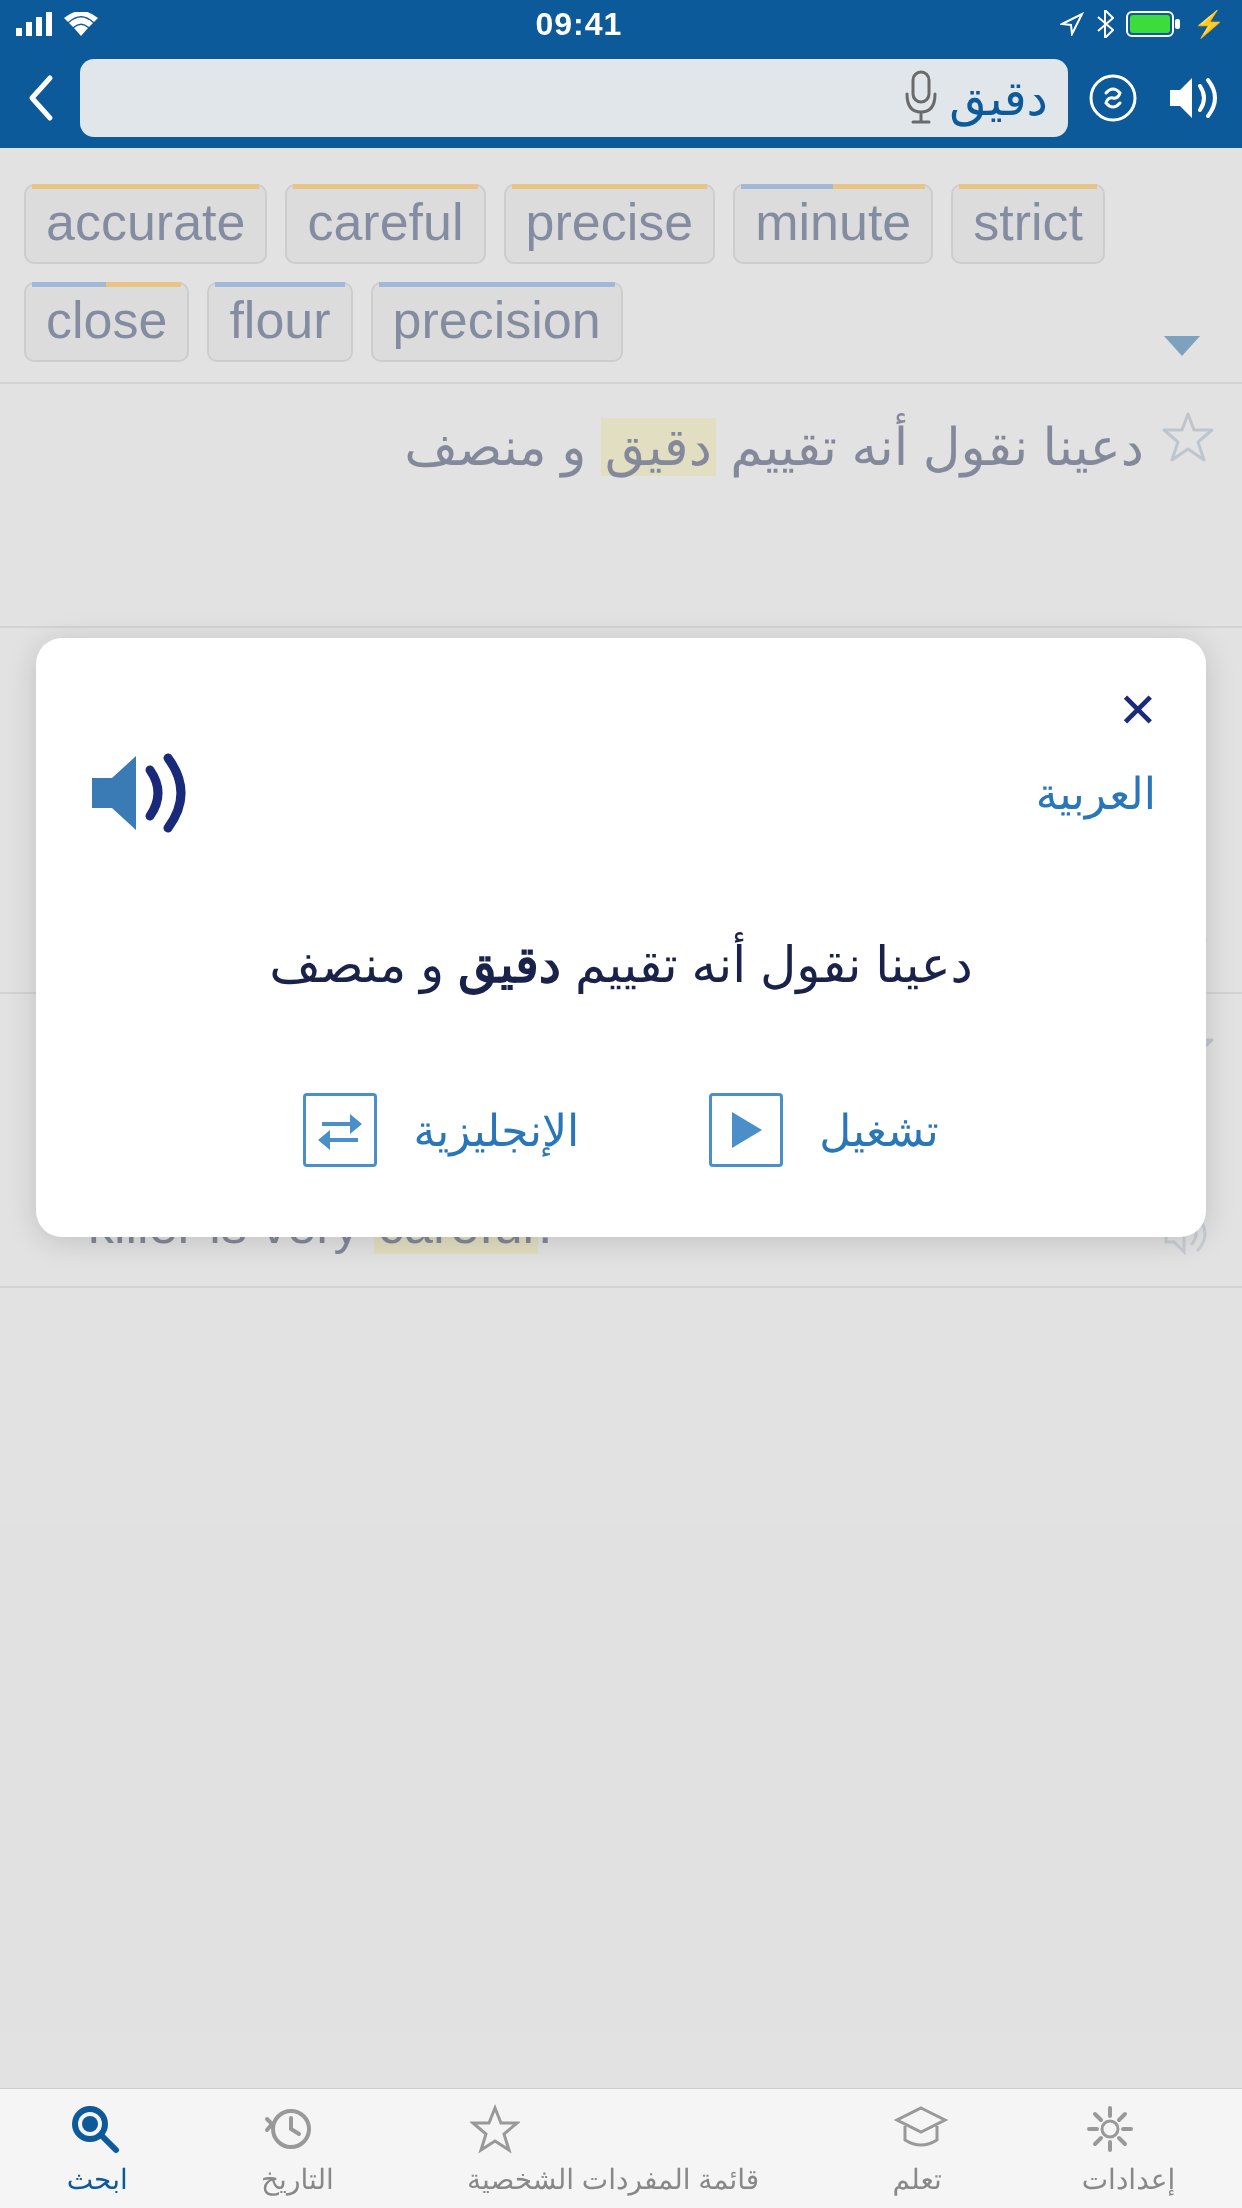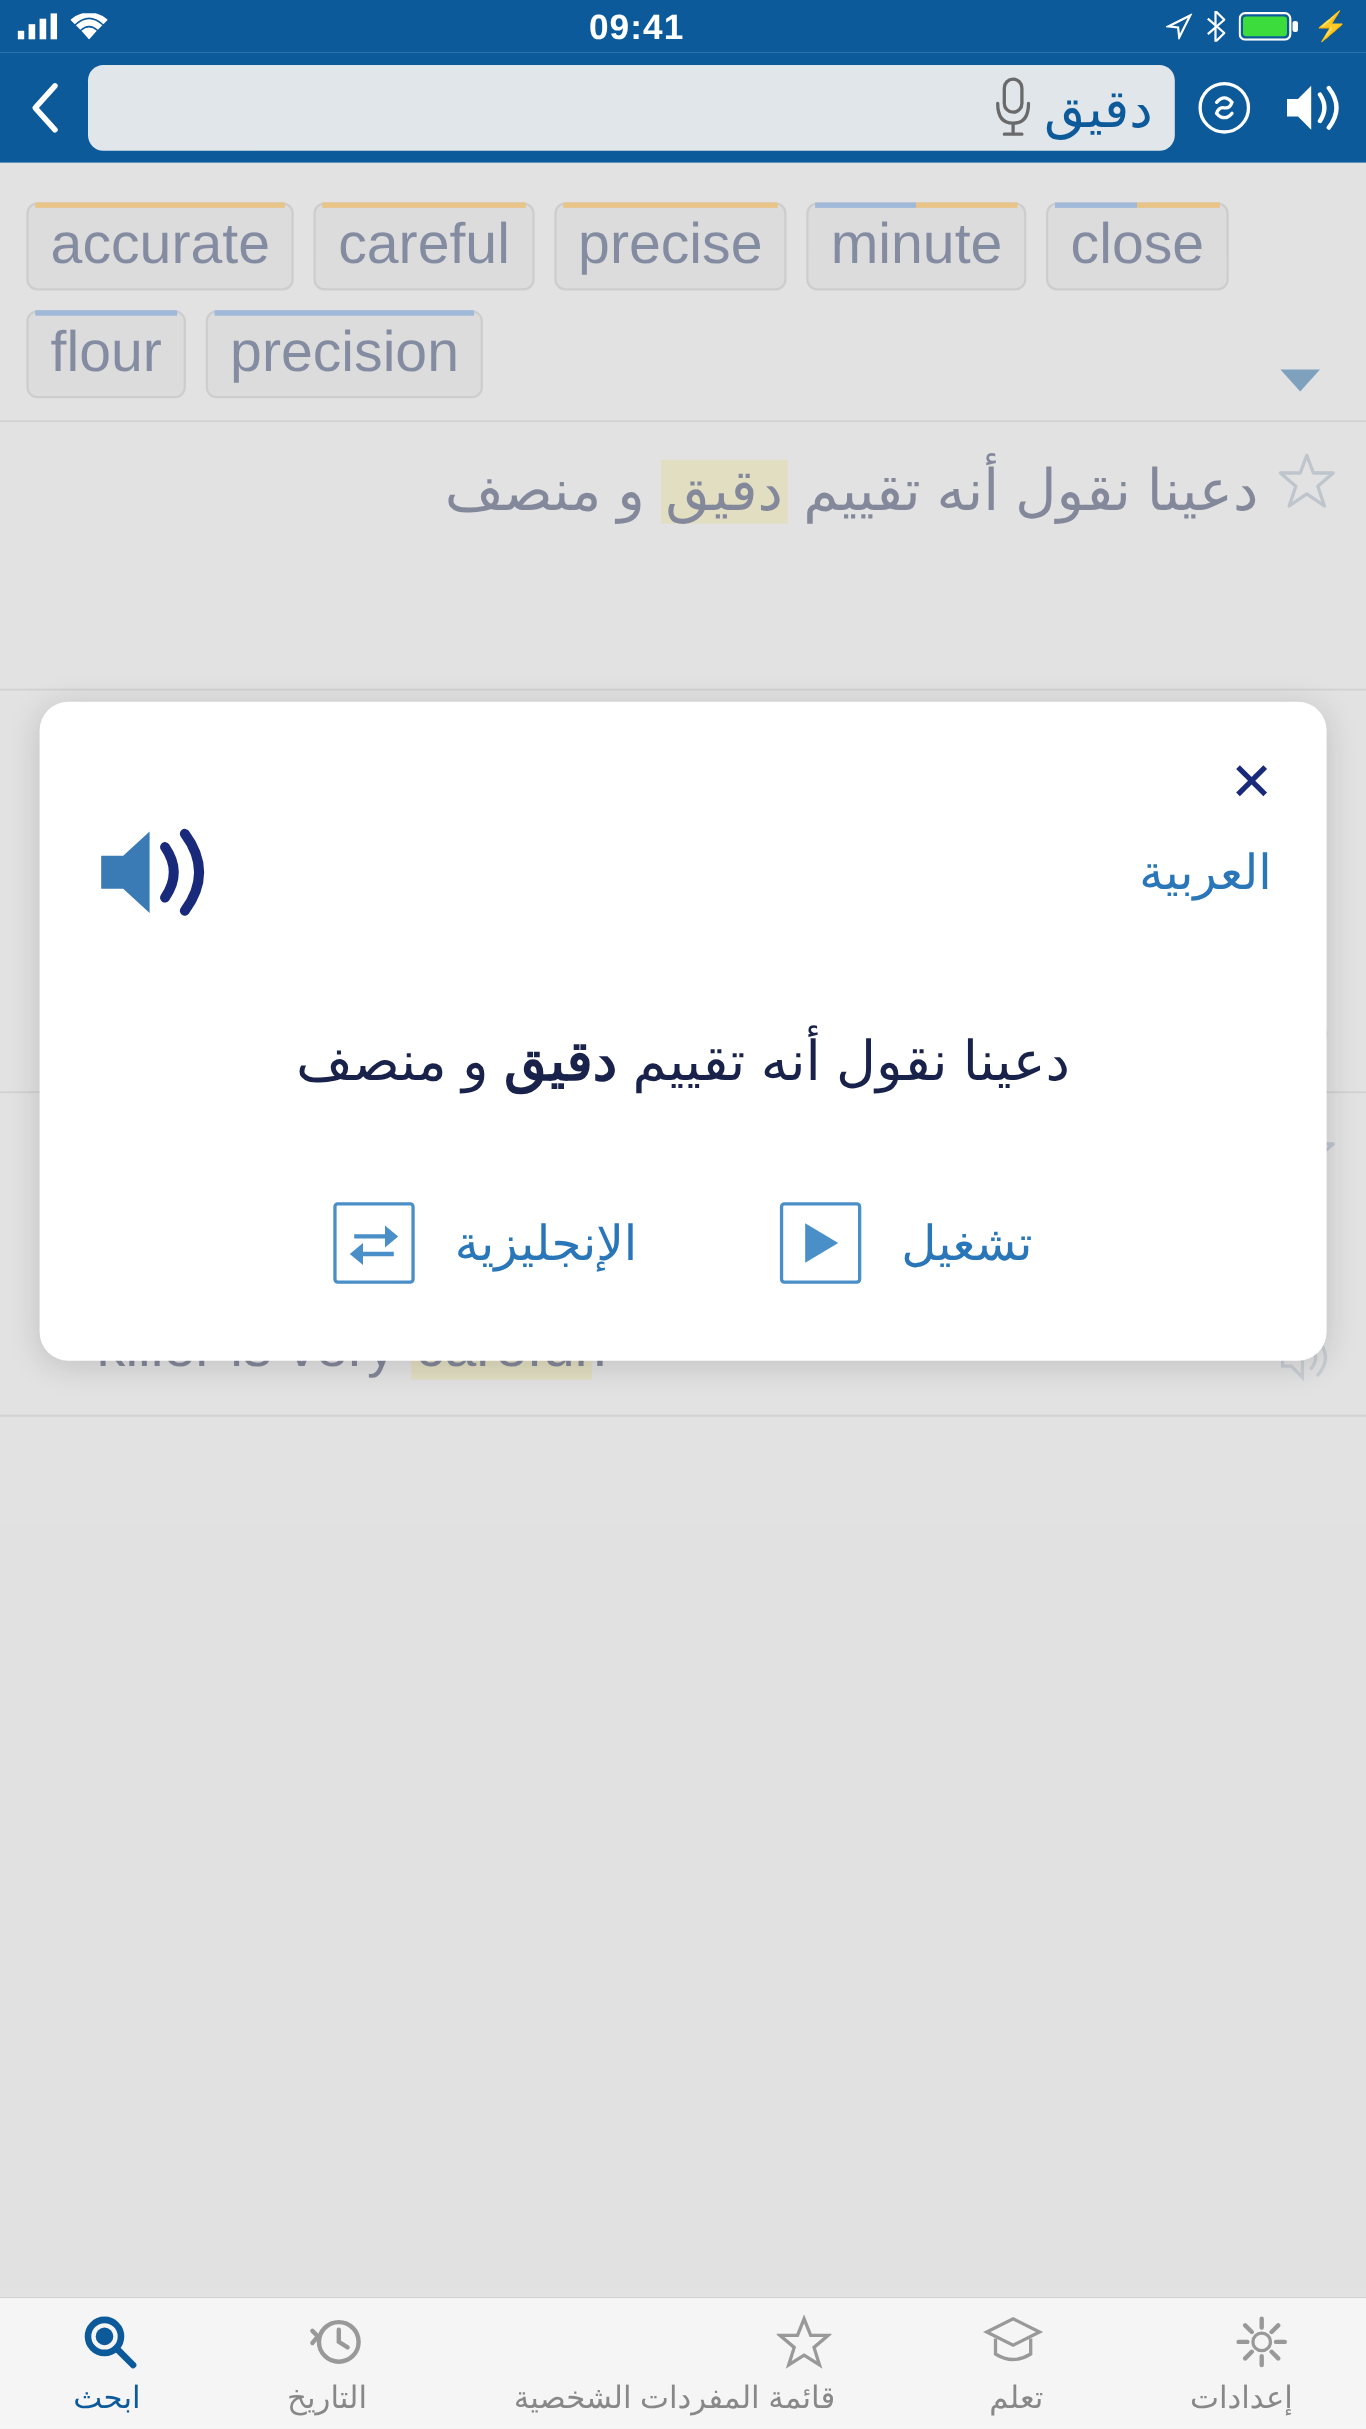--- a/index.html
+++ b/index.html
@@ -42,21 +42,21 @@
   .popup-close { position: absolute; right: 48px; top: 44px; font-size: 48px; color: #1a2a7a; font-weight: 300; }
   .popup-top { display: flex; justify-content: space-between; align-items: center; gap: 30px; margin-top: 60px; direction: rtl; }
   .popup-lang { font-size: 44px; color: #2976b8; }
   .popup-text { font-size: 50px; color: #18224a; direction: rtl; text-align: center; margin-top: 90px; line-height: 1.5; }
   .popup-buttons { display: flex; justify-content: center; gap: 130px; margin-top: 90px; direction: rtl; }
   .popup-btn { display: flex; align-items: center; gap: 36px; direction: rtl; }
   .popup-btn-icon { width: 74px; height: 74px; border: 3px solid #4a8fc8; border-radius: 4px; display: flex; align-items: center; justify-content: center; color: #4a8fc8; }
   .popup-btn-label { font-size: 44px; color: #2976b8; }
   
   .tabbar { height: 120px; background: #f5f5f5; border-top: 1px solid #ccc; display: flex; align-items: center; justify-content: space-around; }
-  .tab { display: flex; flex-direction: column; align-items: flex-end; gap: 6px; color: #888; font-size: 28px; }
+  .tab { display: flex; flex-direction: column; align-items: flex-start; gap: 6px; color: #888; font-size: 28px; }
   .tab.active { color: #0d5a9a; }
   .tab-icon { width: 56px; height: 56px; display: flex; align-items: center; justify-content: center; }
   
   svg { display: block; }
 </style>
 </head>
 <body>
 
 <div class="status-bar">
   <div class="status-left">
@@ -128,20 +128,21 @@
   </div>
 </div>
 
 <div class="content">
 
   <div class="chips">
     <div class="chip">accurate</div>
     <div class="chip">careful</div>
     <div class="chip">precise</div>
     <div class="chip half">minute</div>
+    <div class="chip">strict</div>
     <div class="chip half">close</div>
     <div class="chip blue-top">flour</div>
     <div class="chip blue-top">precision</div>
     <span class="expand-arrow">
       <svg width="40" height="28" viewBox="0 0 40 28">
           <path d="M2 2 L20 22 L38 2 Z" fill="#0d5a9a"></path>
         </svg>
     </span>
   </div>
   <div class="divider"></div>

